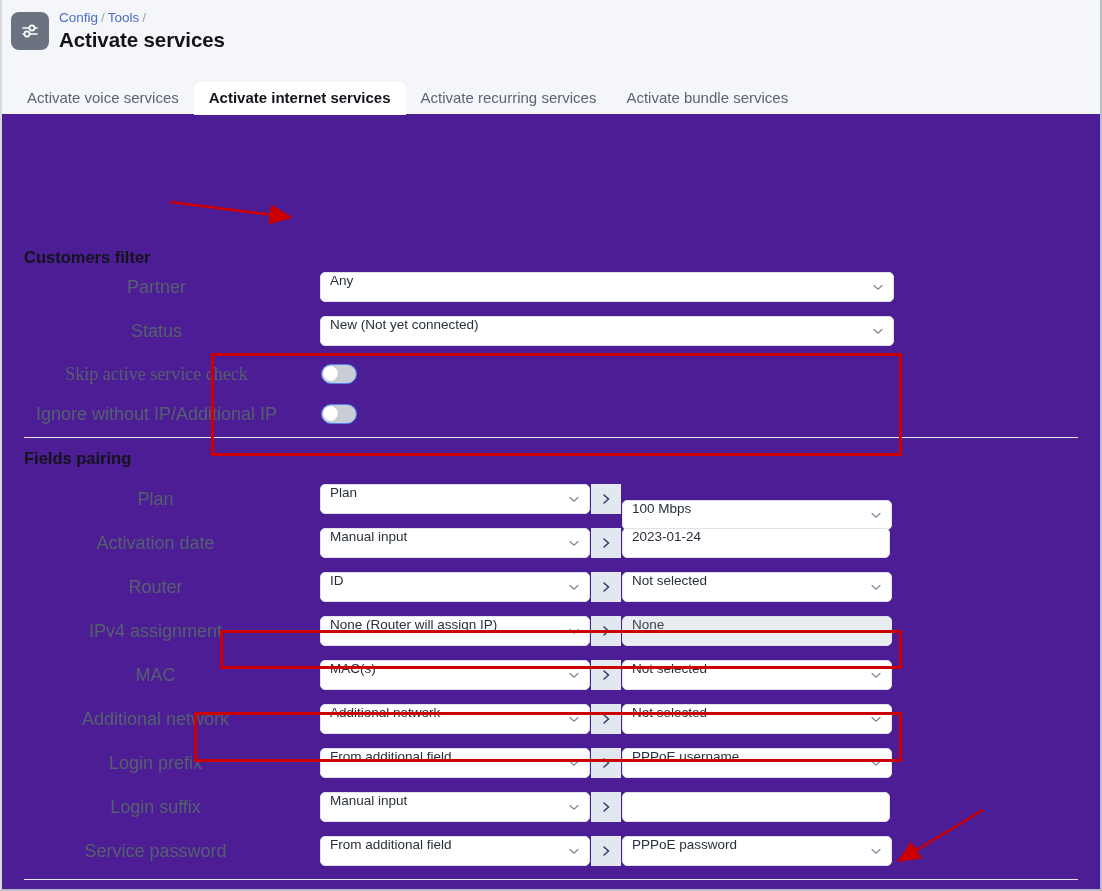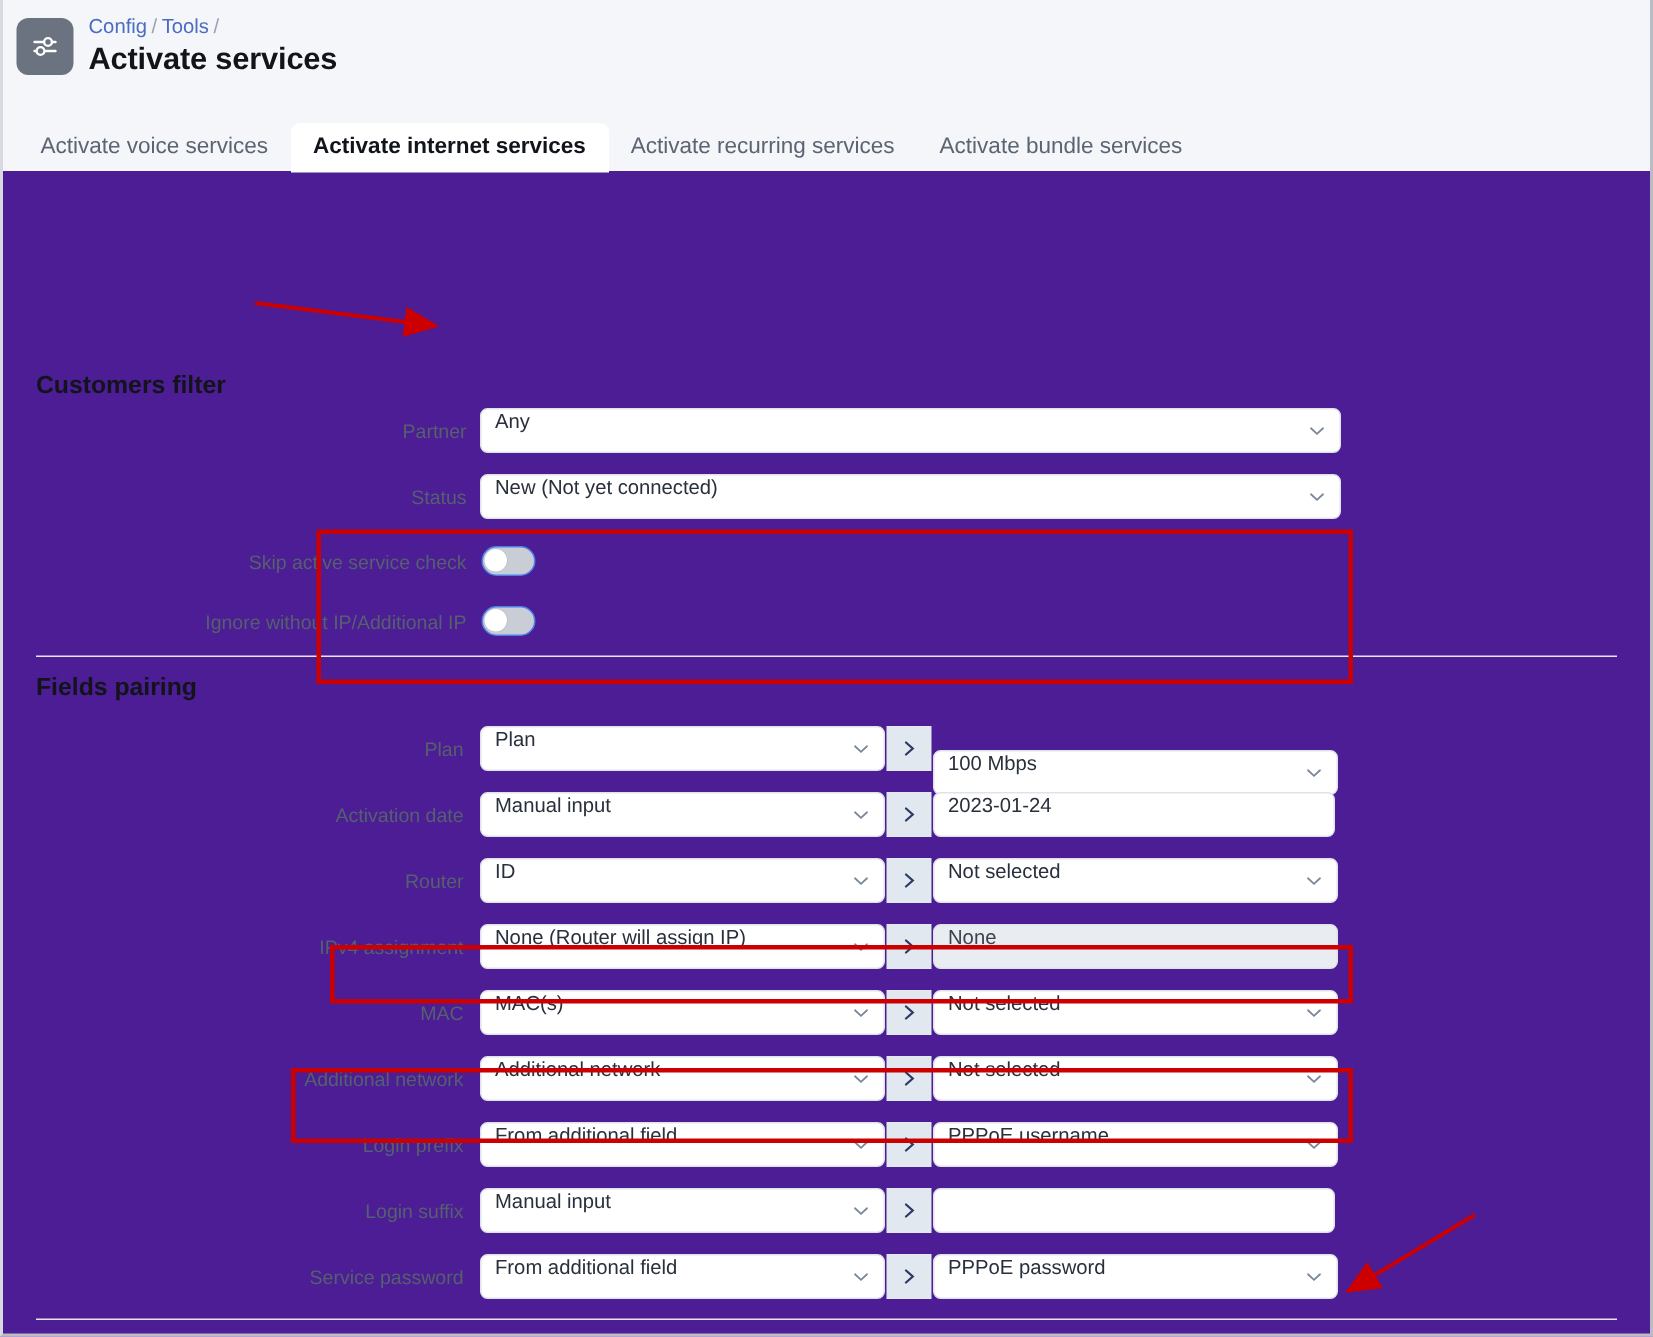--- a/index.html
+++ b/index.html
@@ -115,23 +115,23 @@
   }
 
   
   .row {
     position: absolute;
     display: flex;
     align-items: center;
     height: 30px;
   }
   .row-label {
-    font-size: 13px;
+    font-size: 18px;
     color: #55606e;
-    text-align: right;
+    text-align: center;
     white-space: nowrap;
     padding-right: 11px;
     box-sizing: border-box;
   }
 
   .field {
     box-sizing: border-box;
     height: 30px;
     border: 1px solid #dfe3e9;
     border-radius: 5px;
@@ -265,21 +265,21 @@
     </div>
     <div class="field" style="position:absolute; left:318px; top:202px; width:574px;">
       <span>New (Not yet connected)</span>
       <span class="chev">
         <svg width="12" height="12" viewBox="0 0 12 12">
             <path d="M2 4.5 L6 8.2 L10 4.5" fill="none" stroke="#7a8699" stroke-width="1.2" stroke-linecap="round"></path>
           </svg>
       </span>
     </div>
 
-    <div class="row" style="left:0px; top:245px; width:360px;">
+    <div class="row" style="left:0px; top:245px; width:360px;font-family:Liberation Serif, serif;">
       <div class="row-label" style="width:320px;">Skip active service check</div>
     </div>
     <div class="toggle off" style="position:absolute; left:319px; top:250px;">
       <span class="knob"></span>
     </div>
 
     <div class="row" style="left:0px; top:285px; width:372px;">
       <div class="row-label" style="width:320px;">Ignore without IP/Additional IP</div>
     </div>
     <div class="toggle off" style="position:absolute; left:319px; top:290px;">

